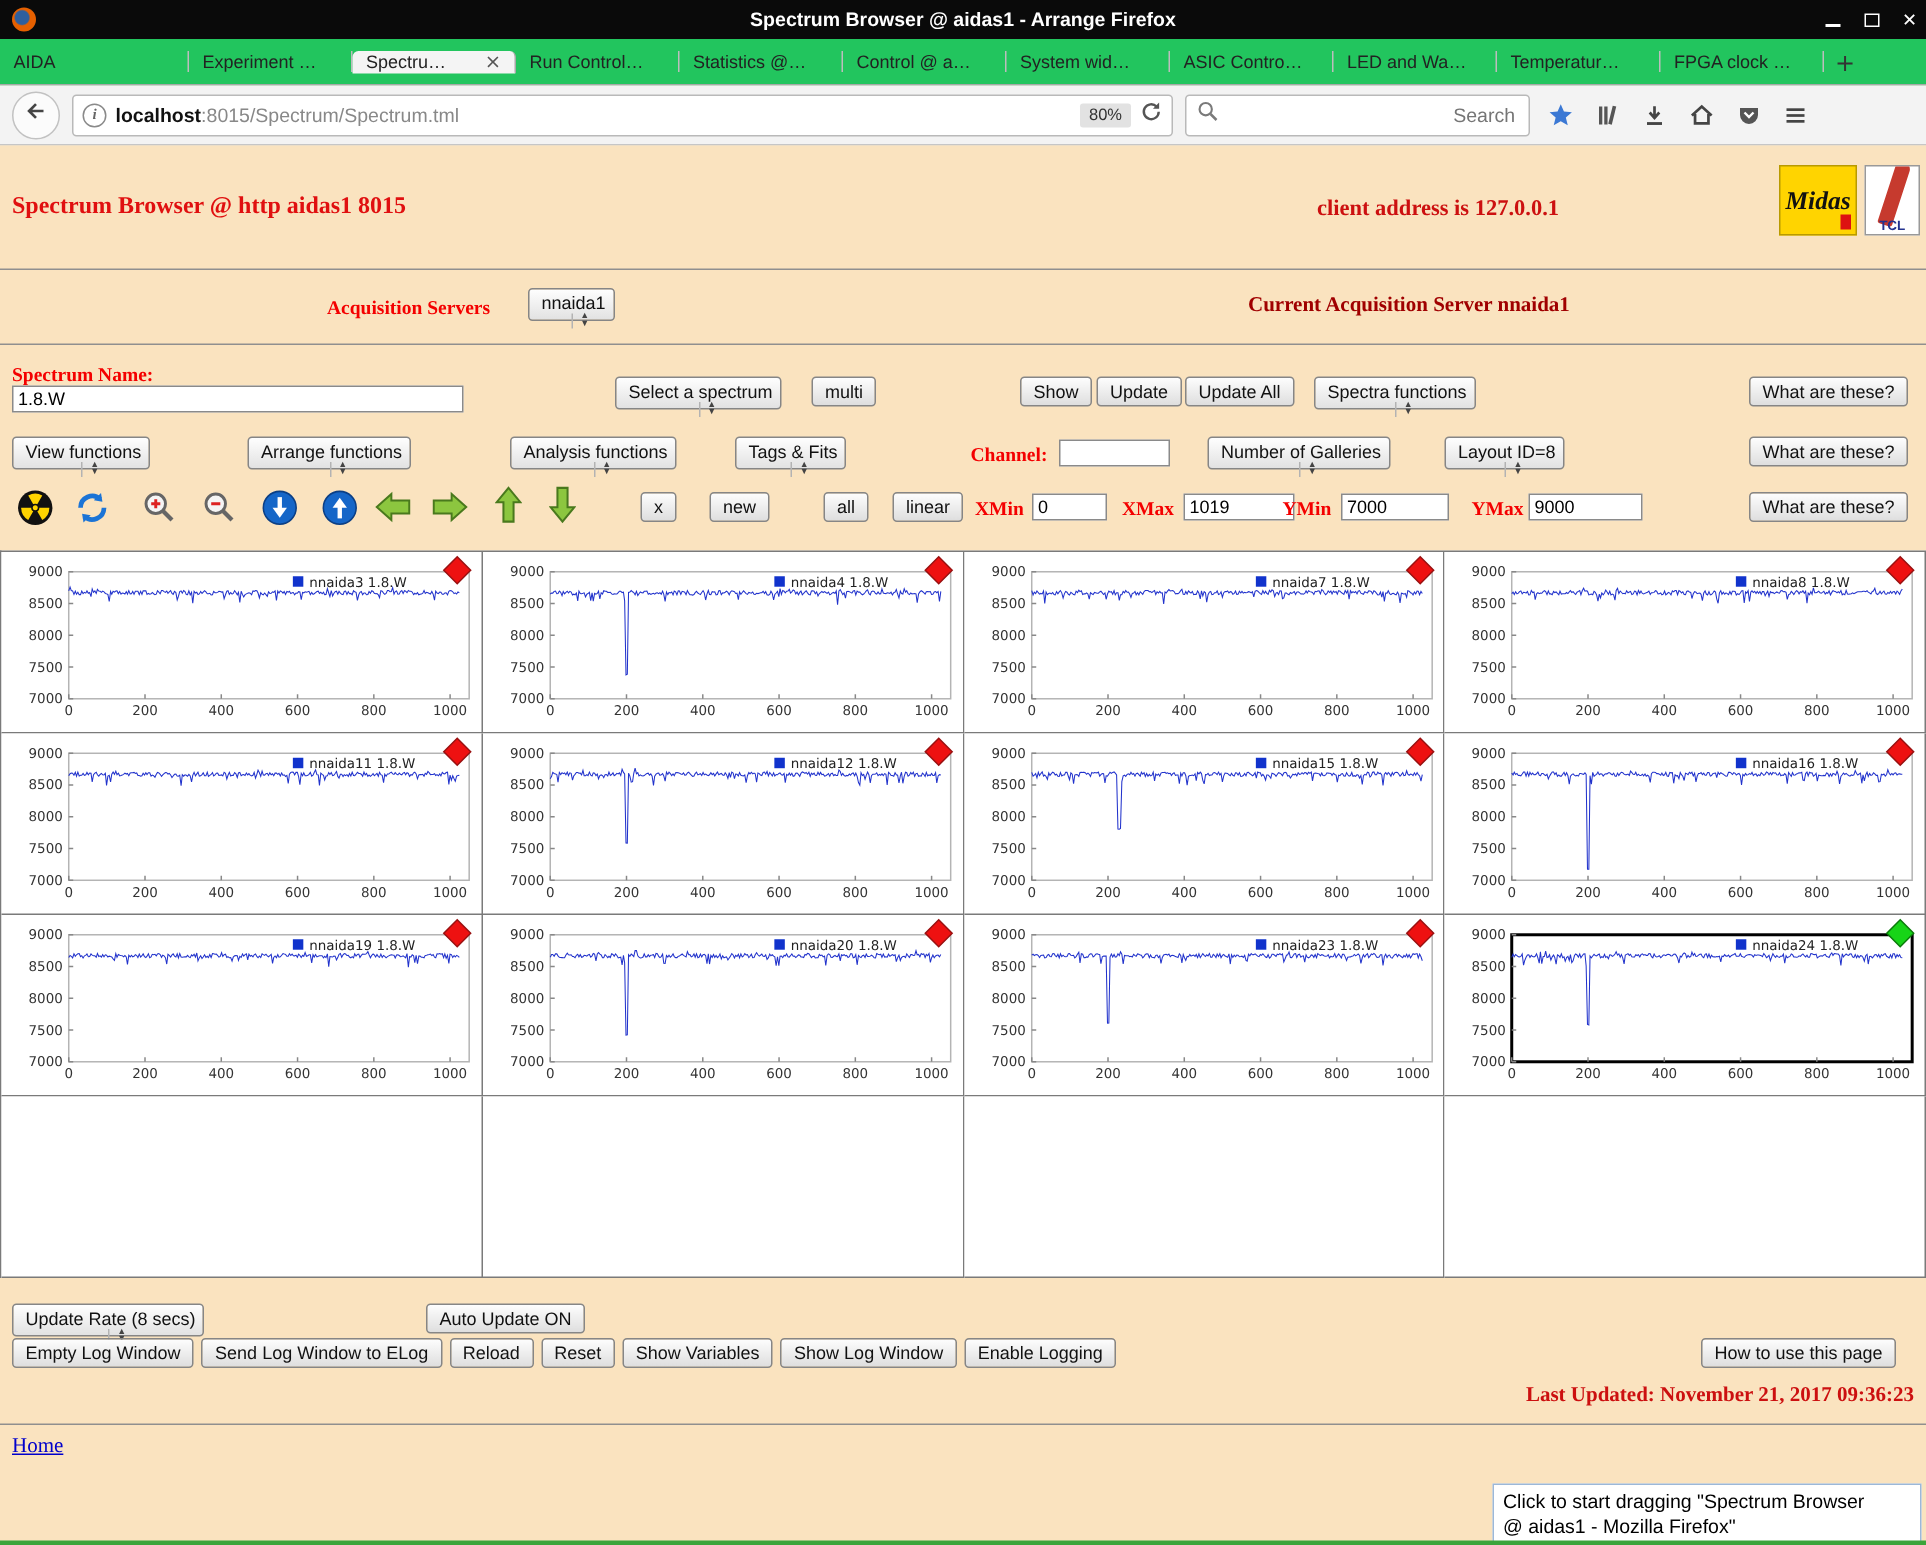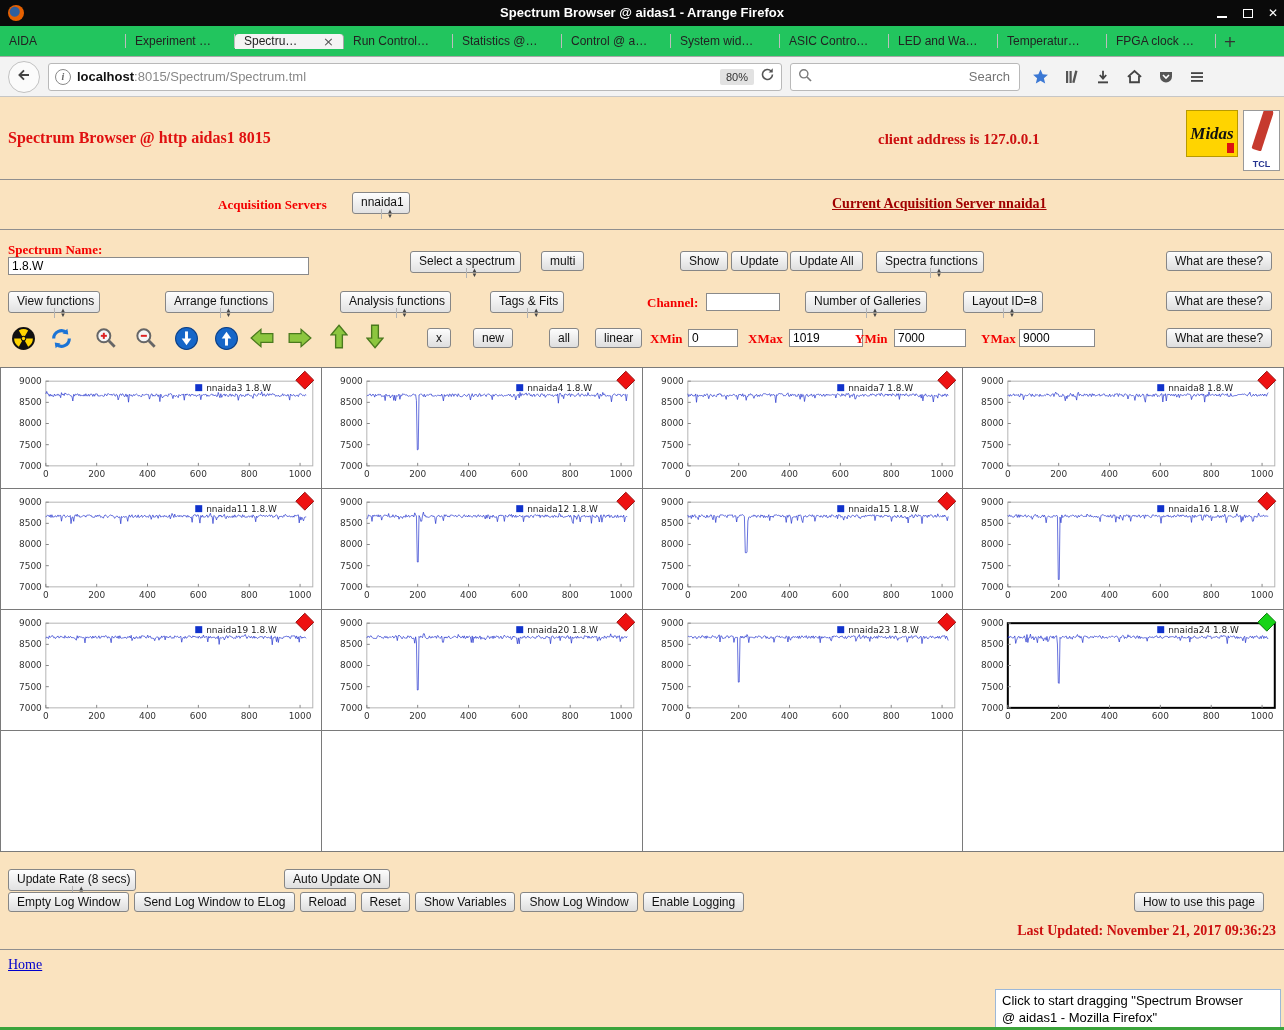--- a/index.html
+++ b/index.html
@@ -40,37 +40,37 @@
   .nav-icons{display:flex;align-items:center;gap:15px;margin-left:4px;}
   .nav-icons span{display:inline-flex;}
 
   
   .page{position:relative;height:934px;background:#FAE3BF;}
   .rule{position:absolute;left:0;right:0;border-top:1px solid #8f8f8f;height:0;}
   .abs{position:absolute;flex-direction:column;}
   .rlabel{position:absolute;font:bold 13px "Liberation Serif",serif;color:#f40000;white-space:nowrap;}
   .hdr-title{position:absolute;font:bold 16px "Liberation Serif",serif;color:#e01010;white-space:nowrap;}
   .hdr-client{position:absolute;font:bold 15px "Liberation Serif",serif;color:#cc1010;white-space:nowrap;}
-  .acq-current{position:absolute;font:bold 14px "Liberation Serif",serif;color:#a00000;white-space:nowrap;text-decoration:underline;}
+  .acq-current{position:absolute;font:bold 14px "Liberation Serif",serif;color:#a00000;white-space:nowrap;}
   .last-updated{position:absolute;font:bold 14px "Liberation Serif",serif;color:#cc1010;white-space:nowrap;}
   .home-link{position:absolute;font:14px "Liberation Serif",serif;color:#0000cc;text-decoration:underline;}
 
   .btn{display:inline-block;background:linear-gradient(#fdfdfd,#dedede);border:1px solid #868686;border-radius:3px;
     font:12px "Liberation Sans",sans-serif;padding:2px 8px;color:#111;white-space:nowrap;}
   .select{display:inline-flex;align-items:center;background:linear-gradient(#fefefe,#e2e2e2);border:1px solid #868686;border-radius:3px;
     padding:2px 5px 2px 8px;font:12px "Liberation Sans",sans-serif;color:#111;white-space:nowrap;height:22px;box-sizing:border-box;}
   .select .arrows{display:flex;flex-direction:column;margin-left:9px;padding-left:5px;border-left:1px solid #b3b3b3;font-size:6px;line-height:5px;color:#444;}
   .tinput{border:1px solid #8a8a8a;background:#fff;font:12px "Liberation Sans",sans-serif;padding:1px 3px;box-sizing:border-box;height:18px;}
 
   .toolicon{position:absolute;width:26px;height:26px;display:flex;align-items:center;justify-content:center;}
 
   .midas-logo{position:absolute;left:1186px;top:13px;width:52px;height:47px;background:#FFD400;border:1px solid #b89a00;
     box-sizing:border-box;display:flex;align-items:center;justify-content:center;font:bold italic 17px "Liberation Serif",serif;color:#111;}
   .midas-logo .dot{position:absolute;right:3px;bottom:3px;width:7px;height:10px;background:#d11;}
-  .tcl-logo{position:absolute;left:1243px;top:13px;width:37px;height:61px;background:#fff;border:1px solid #999;box-sizing:border-box;overflow:hidden;}
+  .tcl-logo{position:absolute;left:1243px;top:13px;width:37px;height:47px;background:#fff;border:1px solid #999;box-sizing:border-box;overflow:hidden;}
   .tcl-logo .feather{position:absolute;left:14px;top:-4px;width:10px;height:44px;background:#c63a2e;transform:rotate(18deg);border-radius:6px 6px 2px 2px;}
   .tcl-logo .tcl-text{position:absolute;left:0;right:0;bottom:1px;text-align:center;font:bold 9px "Liberation Sans",sans-serif;color:#24338f;}
 
   .grid{position:absolute;left:0;top:270px;width:1284px;display:grid;grid-template-columns:repeat(4,1fr);
     border-top:1px solid #7a7a7a;border-left:1px solid #7a7a7a;box-sizing:border-box;background:#fff;}
   .cell{height:121px;border-right:1px solid #7a7a7a;border-bottom:1px solid #7a7a7a;background:#fff;box-sizing:border-box;overflow:hidden;}
   .cell svg text{font-family:"DejaVu Sans",sans-serif;}
 
   .log-buttons{position:absolute;left:8px;top:795px;display:flex;gap:5px;}
   .tooltip{position:absolute;left:995px;top:892px;width:286px;box-sizing:border-box;background:#fff;border:1px solid #9cb8d8;

